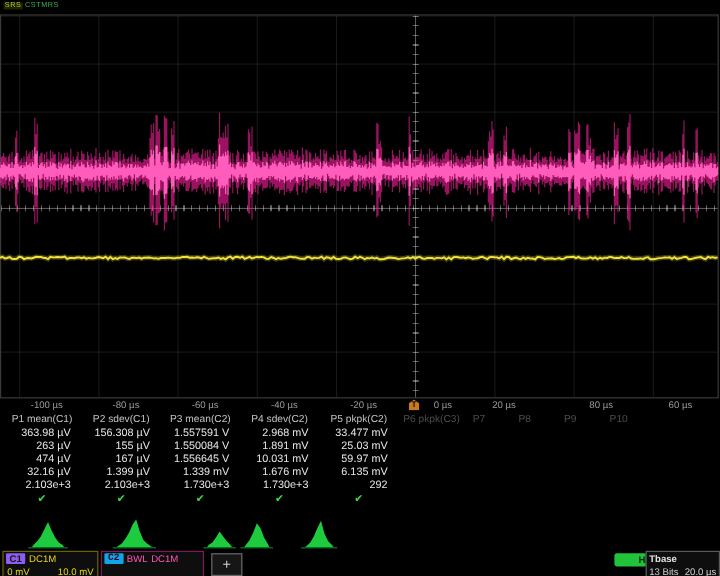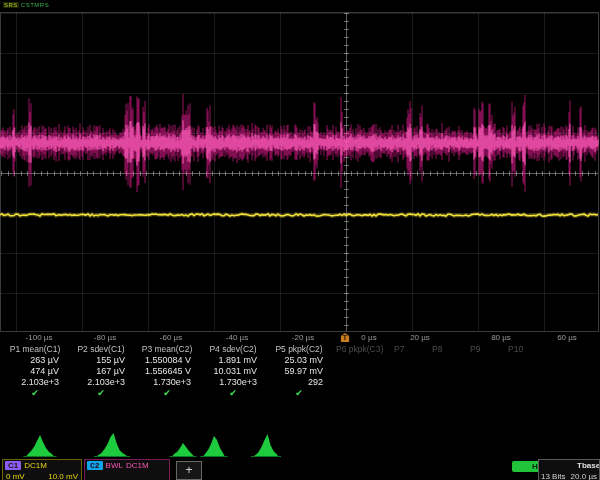--- a/index.html
+++ b/index.html
@@ -58,21 +58,21 @@
   #c1box .txt{color:#e8d80e;}
   #c1box .vals{display:flex;justify-content:space-between;color:#e8d80e;padding:0 3px;height:11px;line-height:11px;}
   #c2box{left:84px;width:86px;border-color:#7c1a59;}
   #c2box .chip{background:#0ea5e9;color:#2b0019;font-family:Liberation Mono, monospace;}
   #c2box .txt{color:#ff57b8;}
   #addbox{position:absolute;left:176px;top:461px;width:24px;height:17px;border:1px solid #686868;
         background:#161616;color:#d0d0d0;text-align:center;line-height:16px;font-size:12px;}
   #hdchip{position:absolute;left:512px;top:461px;background:#21c33a;color:#02270c;
         font-size:8px;font-weight:bold;padding:1px 20px;border-radius:2px;}
   #tbasebox{left:538px;width:62px;border-color:#5a5a5a;}
-  #tbasebox .txt{color:#e0e0e0;font-weight:bold;margin-left:36px;}
+  #tbasebox .txt{color:#e0e0e0;font-weight:bold;}
   #tbasebox .vals{display:flex;justify-content:space-between;color:#cfcfcf;padding:0 2px;height:11px;line-height:11px;white-space:nowrap;}
 </style>
 </head>
 <body>
 
 <div id="screen">
 
   <div id="annot">
     <span class="a1">SRS</span><span class="a2">CSTMRS</span>
   </div>
@@ -110,37 +110,61 @@
         <span class="mh">P4 sdev(C2)</span>
         <span class="mh">P5 pkpk(C2)</span>
         <span class="mh dim">P6 pkpk(C3)</span>
         <span class="mh dim">P7</span>
         <span class="mh dim">P8</span>
         <span class="mh dim">P9</span>
         <span class="mh dim">P10</span>
       </div>
     <div id="mt-body">
         <div class="mrow">
+          <span class="mval">363.98 µV</span>
+          <span class="mval">156.308 µV</span>
+          <span class="mval">1.557591 V</span>
+          <span class="mval">2.968 mV</span>
+          <span class="mval">33.477 mV</span>
+          <span class="mval"></span>
+          <span class="mval"></span>
+          <span class="mval"></span>
+          <span class="mval"></span>
+          <span class="mval"></span>
+        </div>
+        <div class="mrow">
           <span class="mval">263 µV</span>
           <span class="mval">155 µV</span>
           <span class="mval">1.550084 V</span>
           <span class="mval">1.891 mV</span>
           <span class="mval">25.03 mV</span>
           <span class="mval"></span>
           <span class="mval"></span>
           <span class="mval"></span>
           <span class="mval"></span>
           <span class="mval"></span>
         </div>
         <div class="mrow">
           <span class="mval">474 µV</span>
           <span class="mval">167 µV</span>
           <span class="mval">1.556645 V</span>
           <span class="mval">10.031 mV</span>
           <span class="mval">59.97 mV</span>
+          <span class="mval"></span>
+          <span class="mval"></span>
+          <span class="mval"></span>
+          <span class="mval"></span>
+          <span class="mval"></span>
+        </div>
+        <div class="mrow">
+          <span class="mval">32.16 µV</span>
+          <span class="mval">1.399 µV</span>
+          <span class="mval">1.339 mV</span>
+          <span class="mval">1.676 mV</span>
+          <span class="mval">6.135 mV</span>
           <span class="mval"></span>
           <span class="mval"></span>
           <span class="mval"></span>
           <span class="mval"></span>
           <span class="mval"></span>
         </div>
         <div class="mrow">
           <span class="mval">2.103e+3</span>
           <span class="mval">2.103e+3</span>
           <span class="mval">1.730e+3</span>

